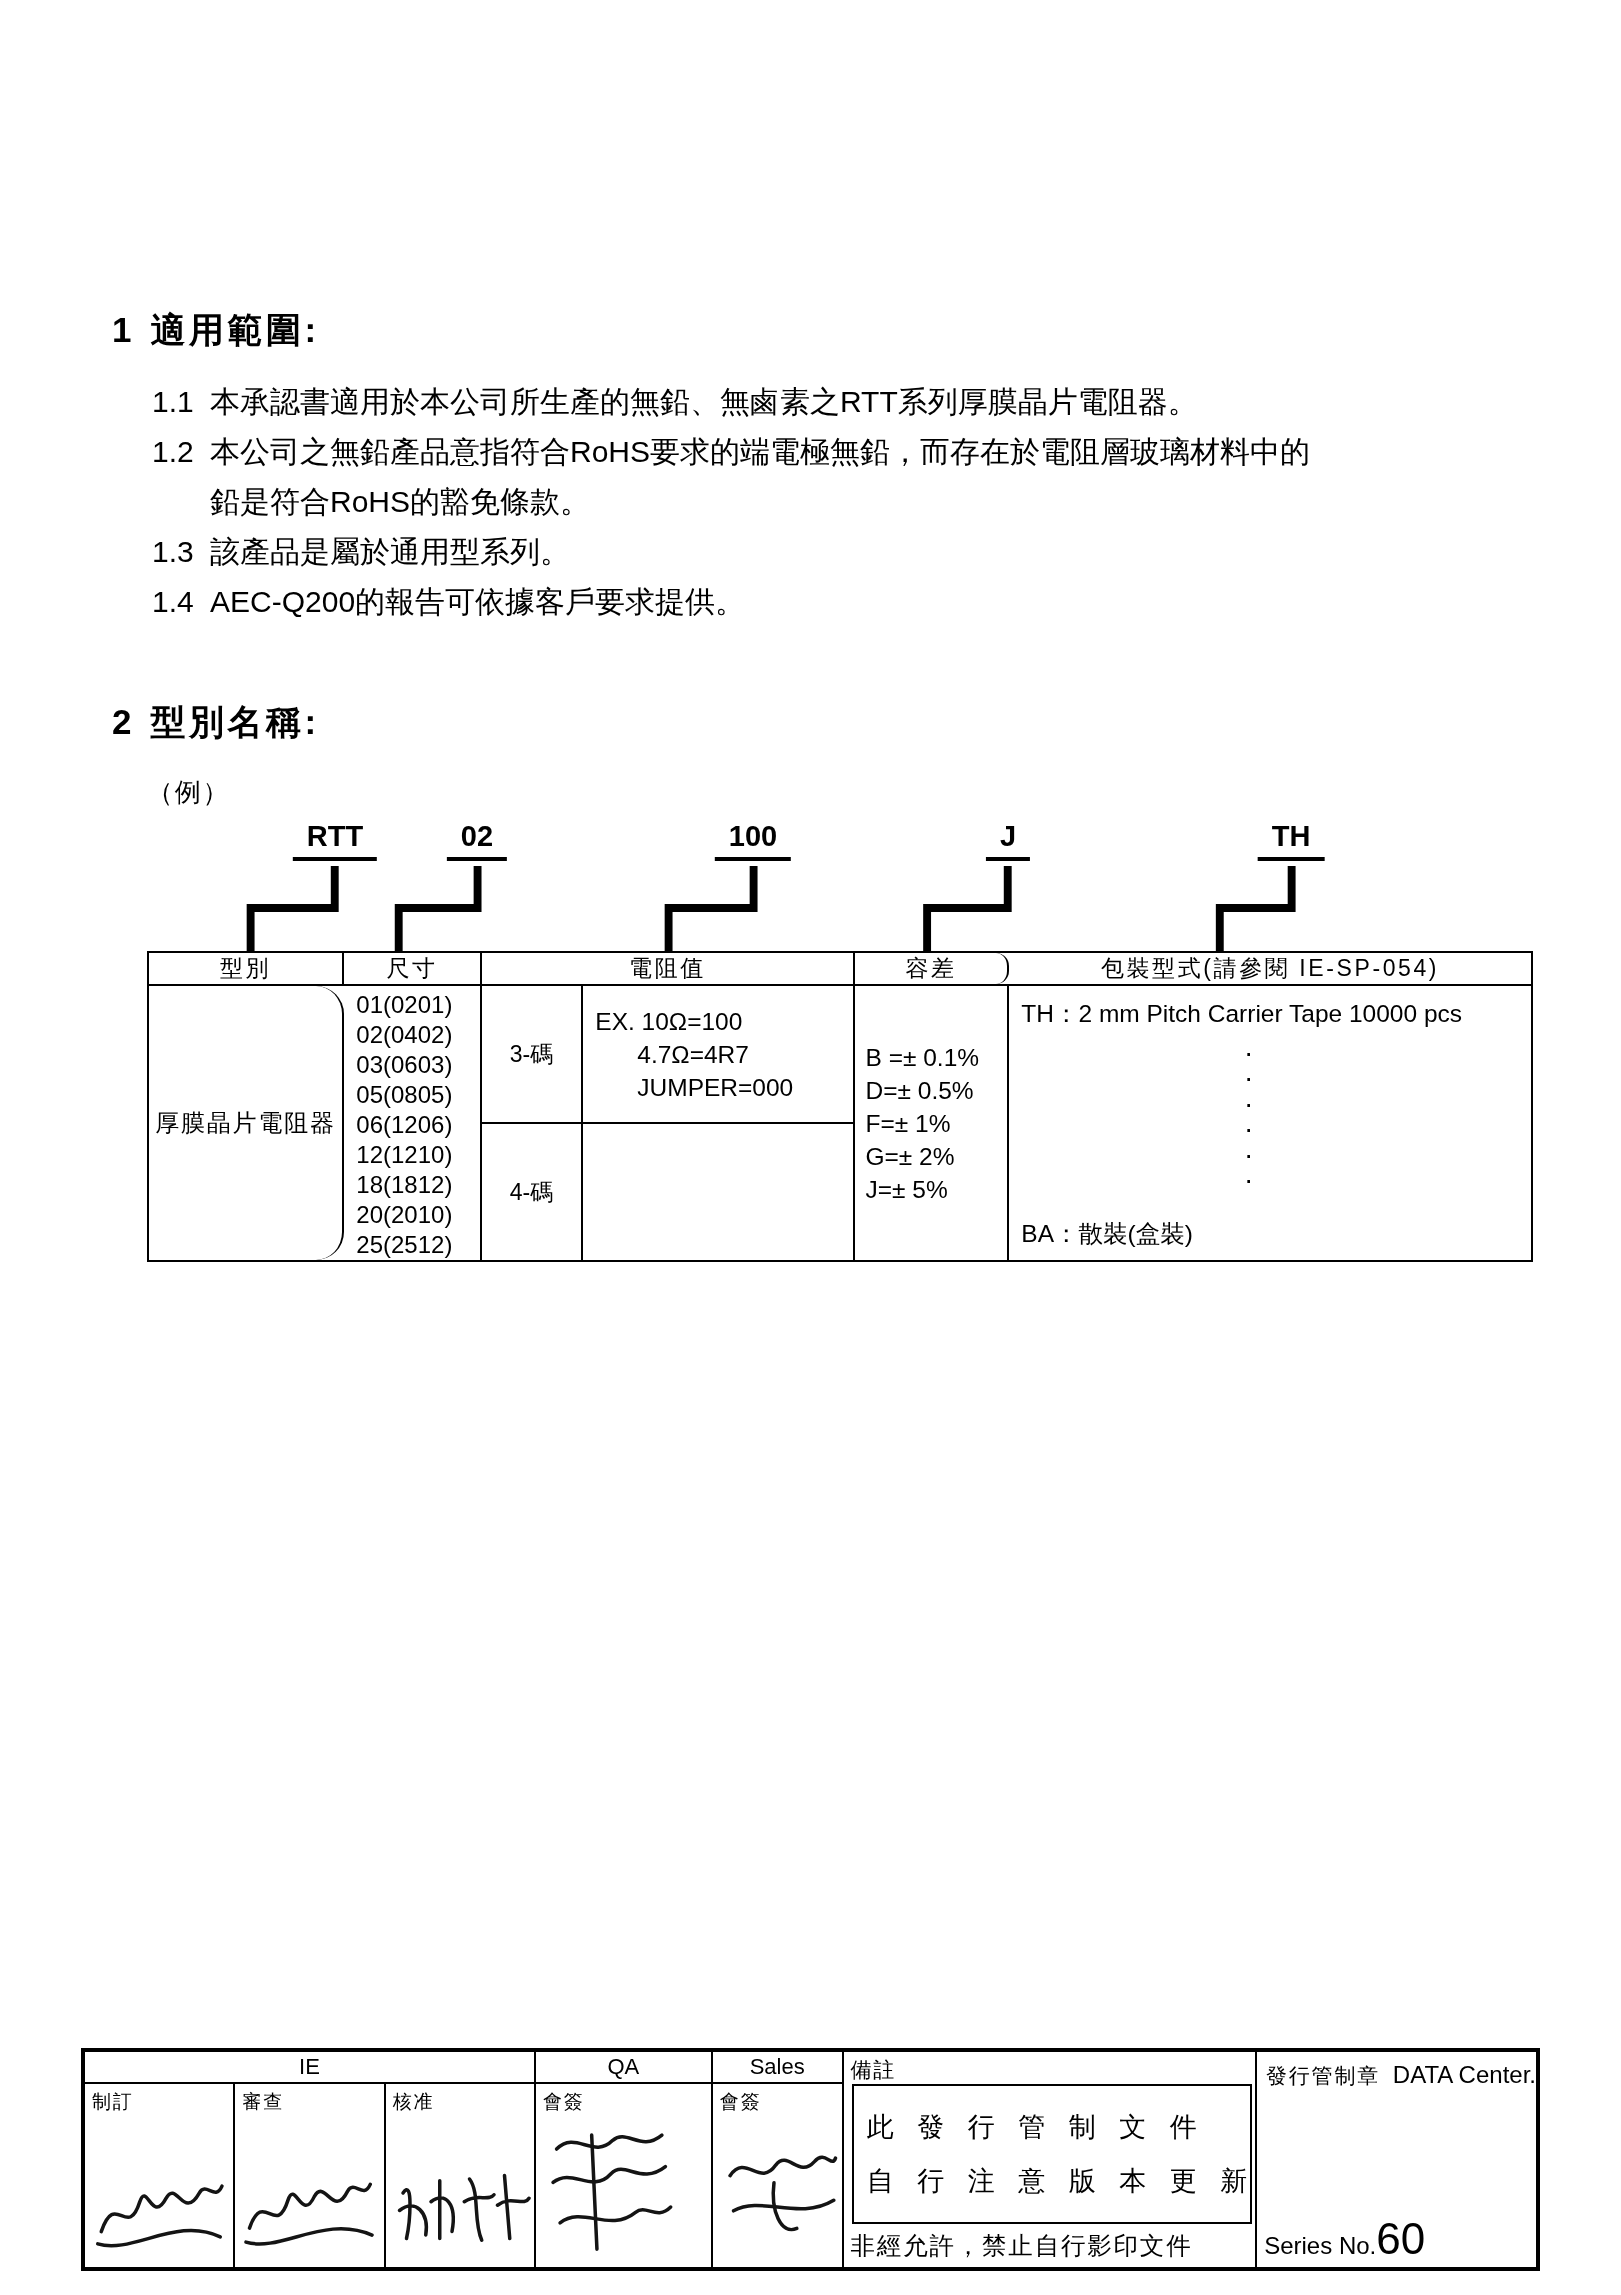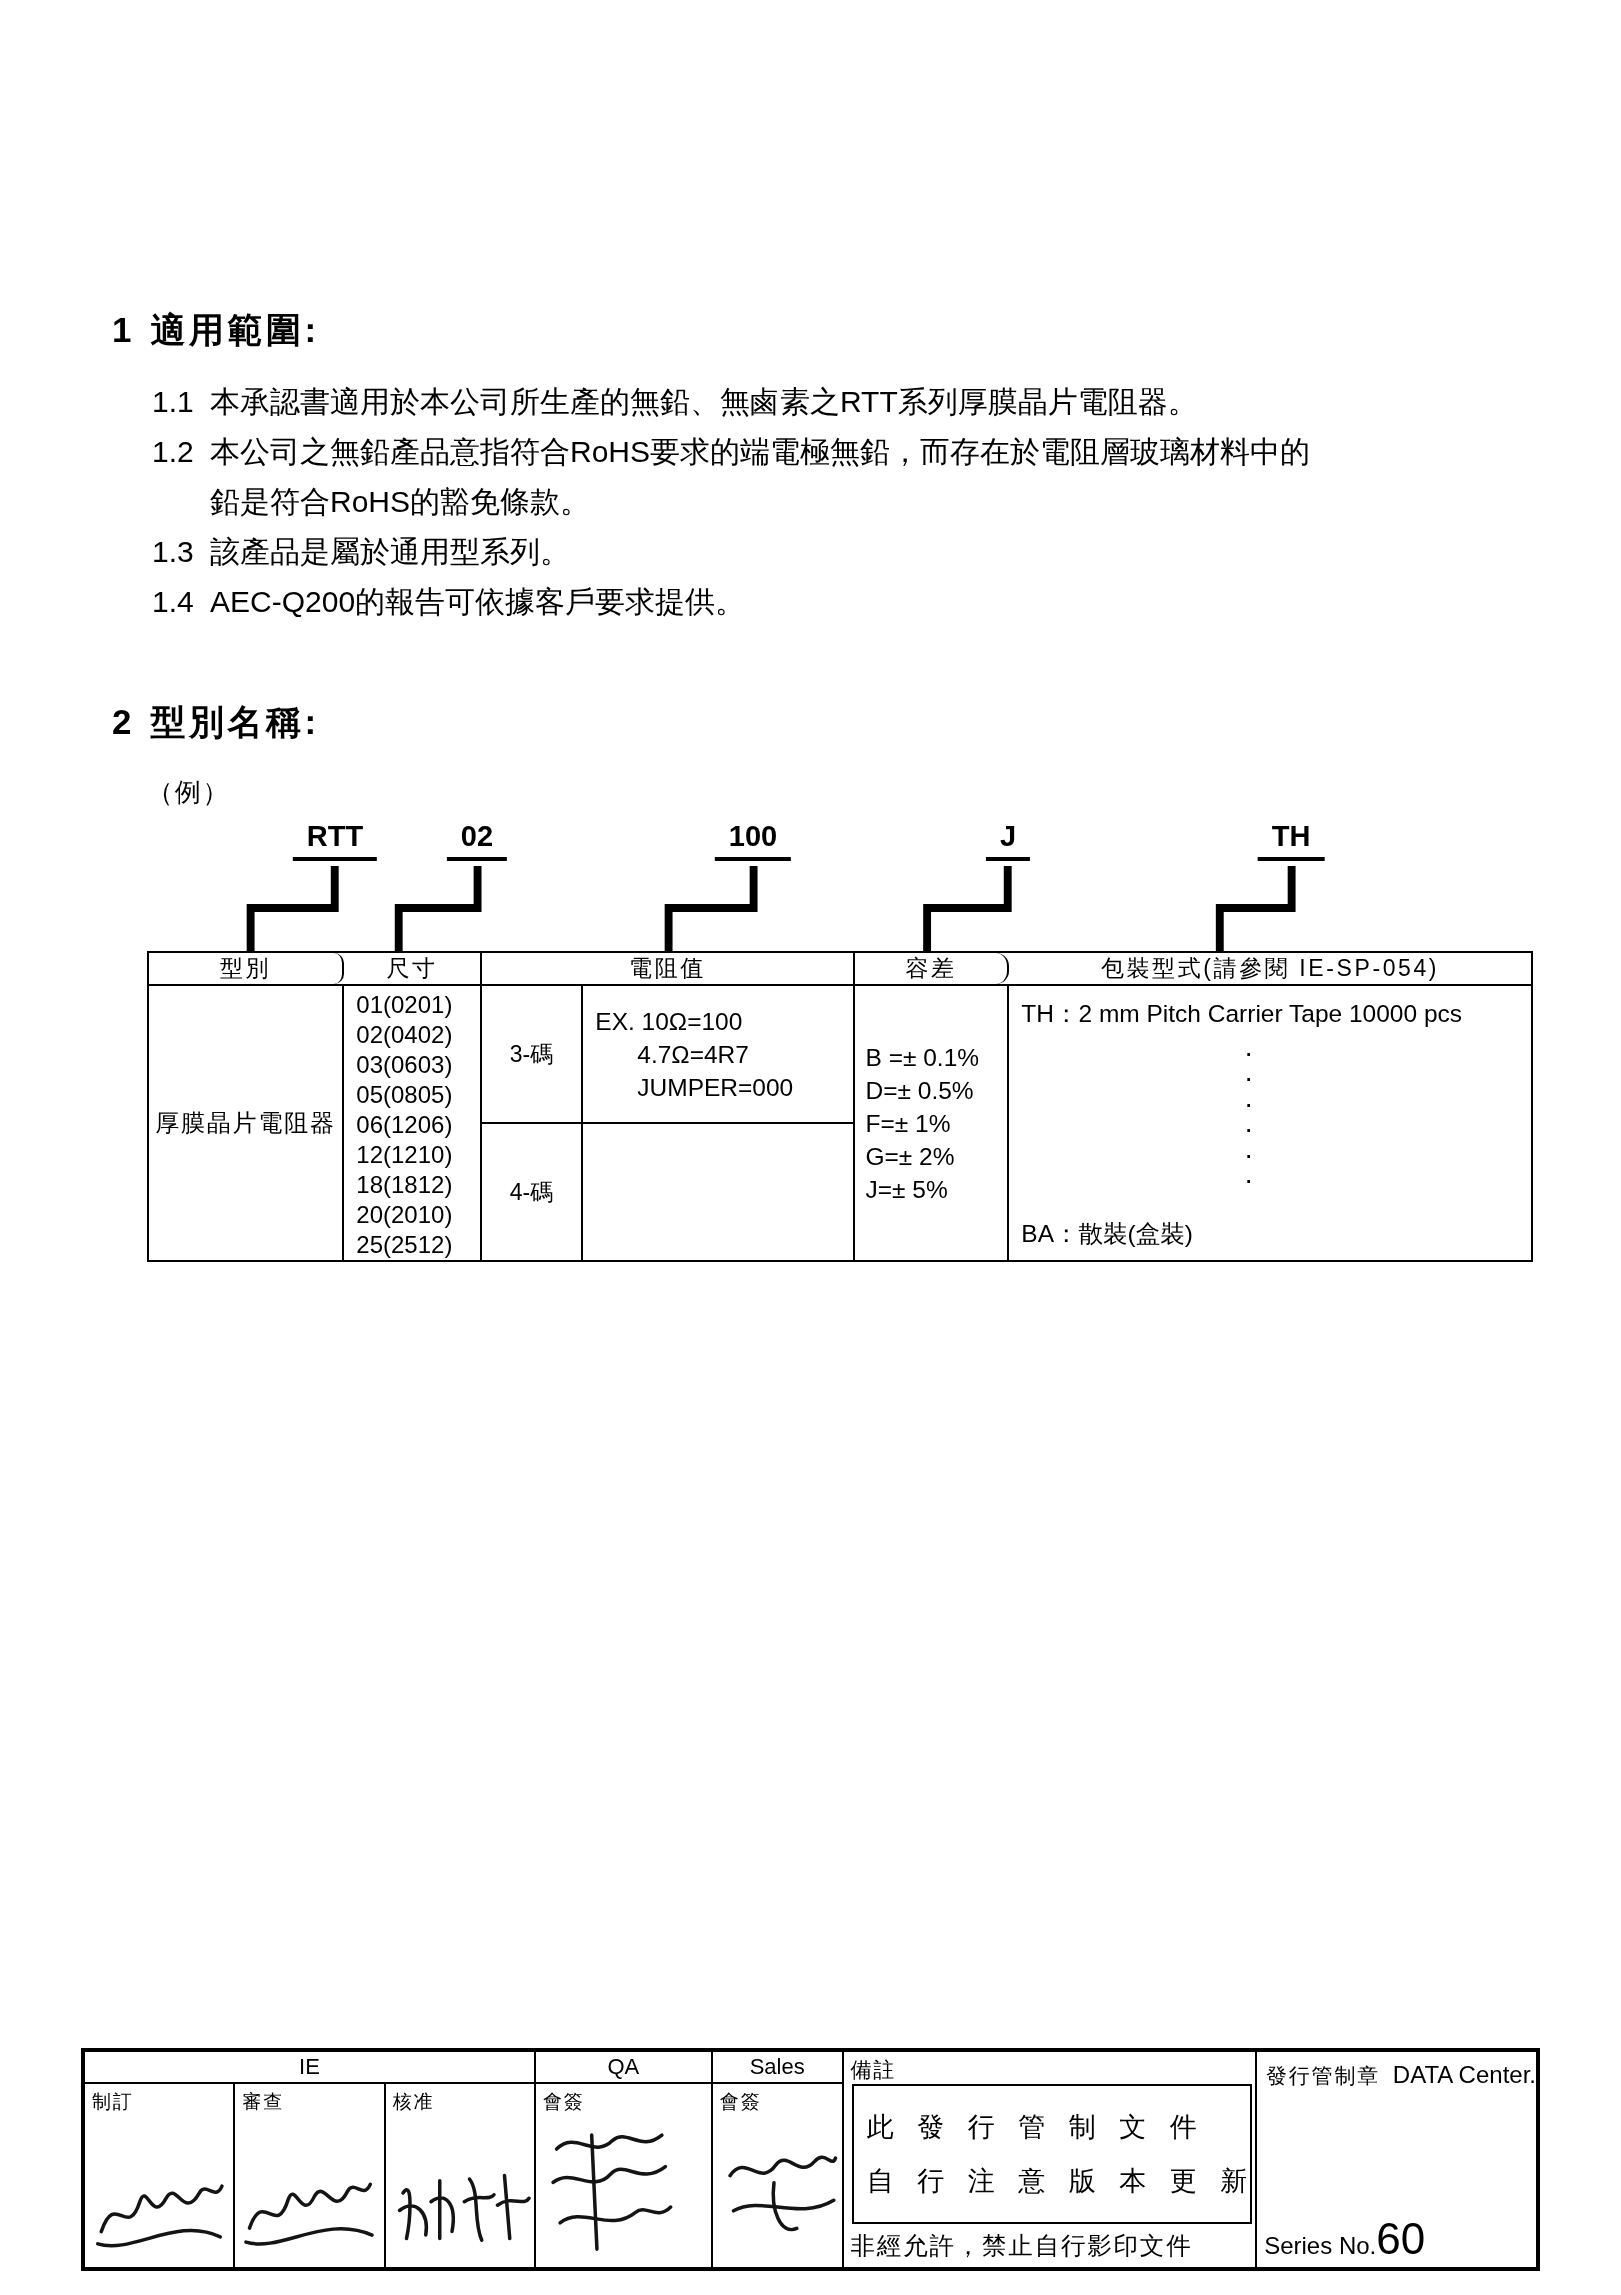--- a/index.html
+++ b/index.html
@@ -48,27 +48,27 @@
   .connectors { position:absolute; left:0; top:866px; width:1622px; height:85px; }
   .connectors polyline { fill:none; stroke:#000; stroke-width:9; }
 
   
   .spec-table { position:absolute; left:147px; top:951px; width:1386px; height:311px;
                 border:2.6px solid #000; display:flex; flex-direction:column; }
   .t-head { display:flex; height:37px; border-bottom:2.6px solid #000; }
   .t-head .th { border-right:2.6px solid #000; display:flex; align-items:center;
                 justify-content:center; font-size:23px; letter-spacing:2.6px; }
   .t-head .th:last-child { border-right:none; }
-  .th-type { width:195px;border-radius:10px; } .th-size { width:138px; } .th-res { width:373px; }
+  .th-type { width:195px; } .th-size { width:138px; } .th-res { width:373px; }
   .th-tol { width:154px;border-radius:13px; } .th-pack { flex:1; letter-spacing:0.9px; }
 
   .t-body { display:flex; flex:1; }
   .col { border-right:2.6px solid #000; }
   .col-type { width:195px; display:flex; align-items:center; justify-content:center;
-              font-size:24px; letter-spacing:1.8px; text-align:center; }
+              font-size:24px; letter-spacing:1.8px; text-align:center;border-radius:28px; }
   .col-size { width:138px; padding:4.4px 0 0 12.3px; font-size:24px; line-height:30px; }
   .col-res { width:373px; display:flex; flex-direction:column; }
   .res-half { flex:1; display:flex; }
   .res-half.first { border-bottom:2.6px solid #000; }
   .res-code { width:101px; border-right:2.6px solid #000; display:flex; align-items:center;
               justify-content:center; font-size:23px; }
   .res-ex { flex:1; display:flex; flex-direction:column; justify-content:center;
             padding-left:12.3px; font-size:24.5px; line-height:33px; }
   .res-ex .ind { margin-left:42px; }
   .col-tol { width:154px; display:flex; flex-direction:column; justify-content:center;

